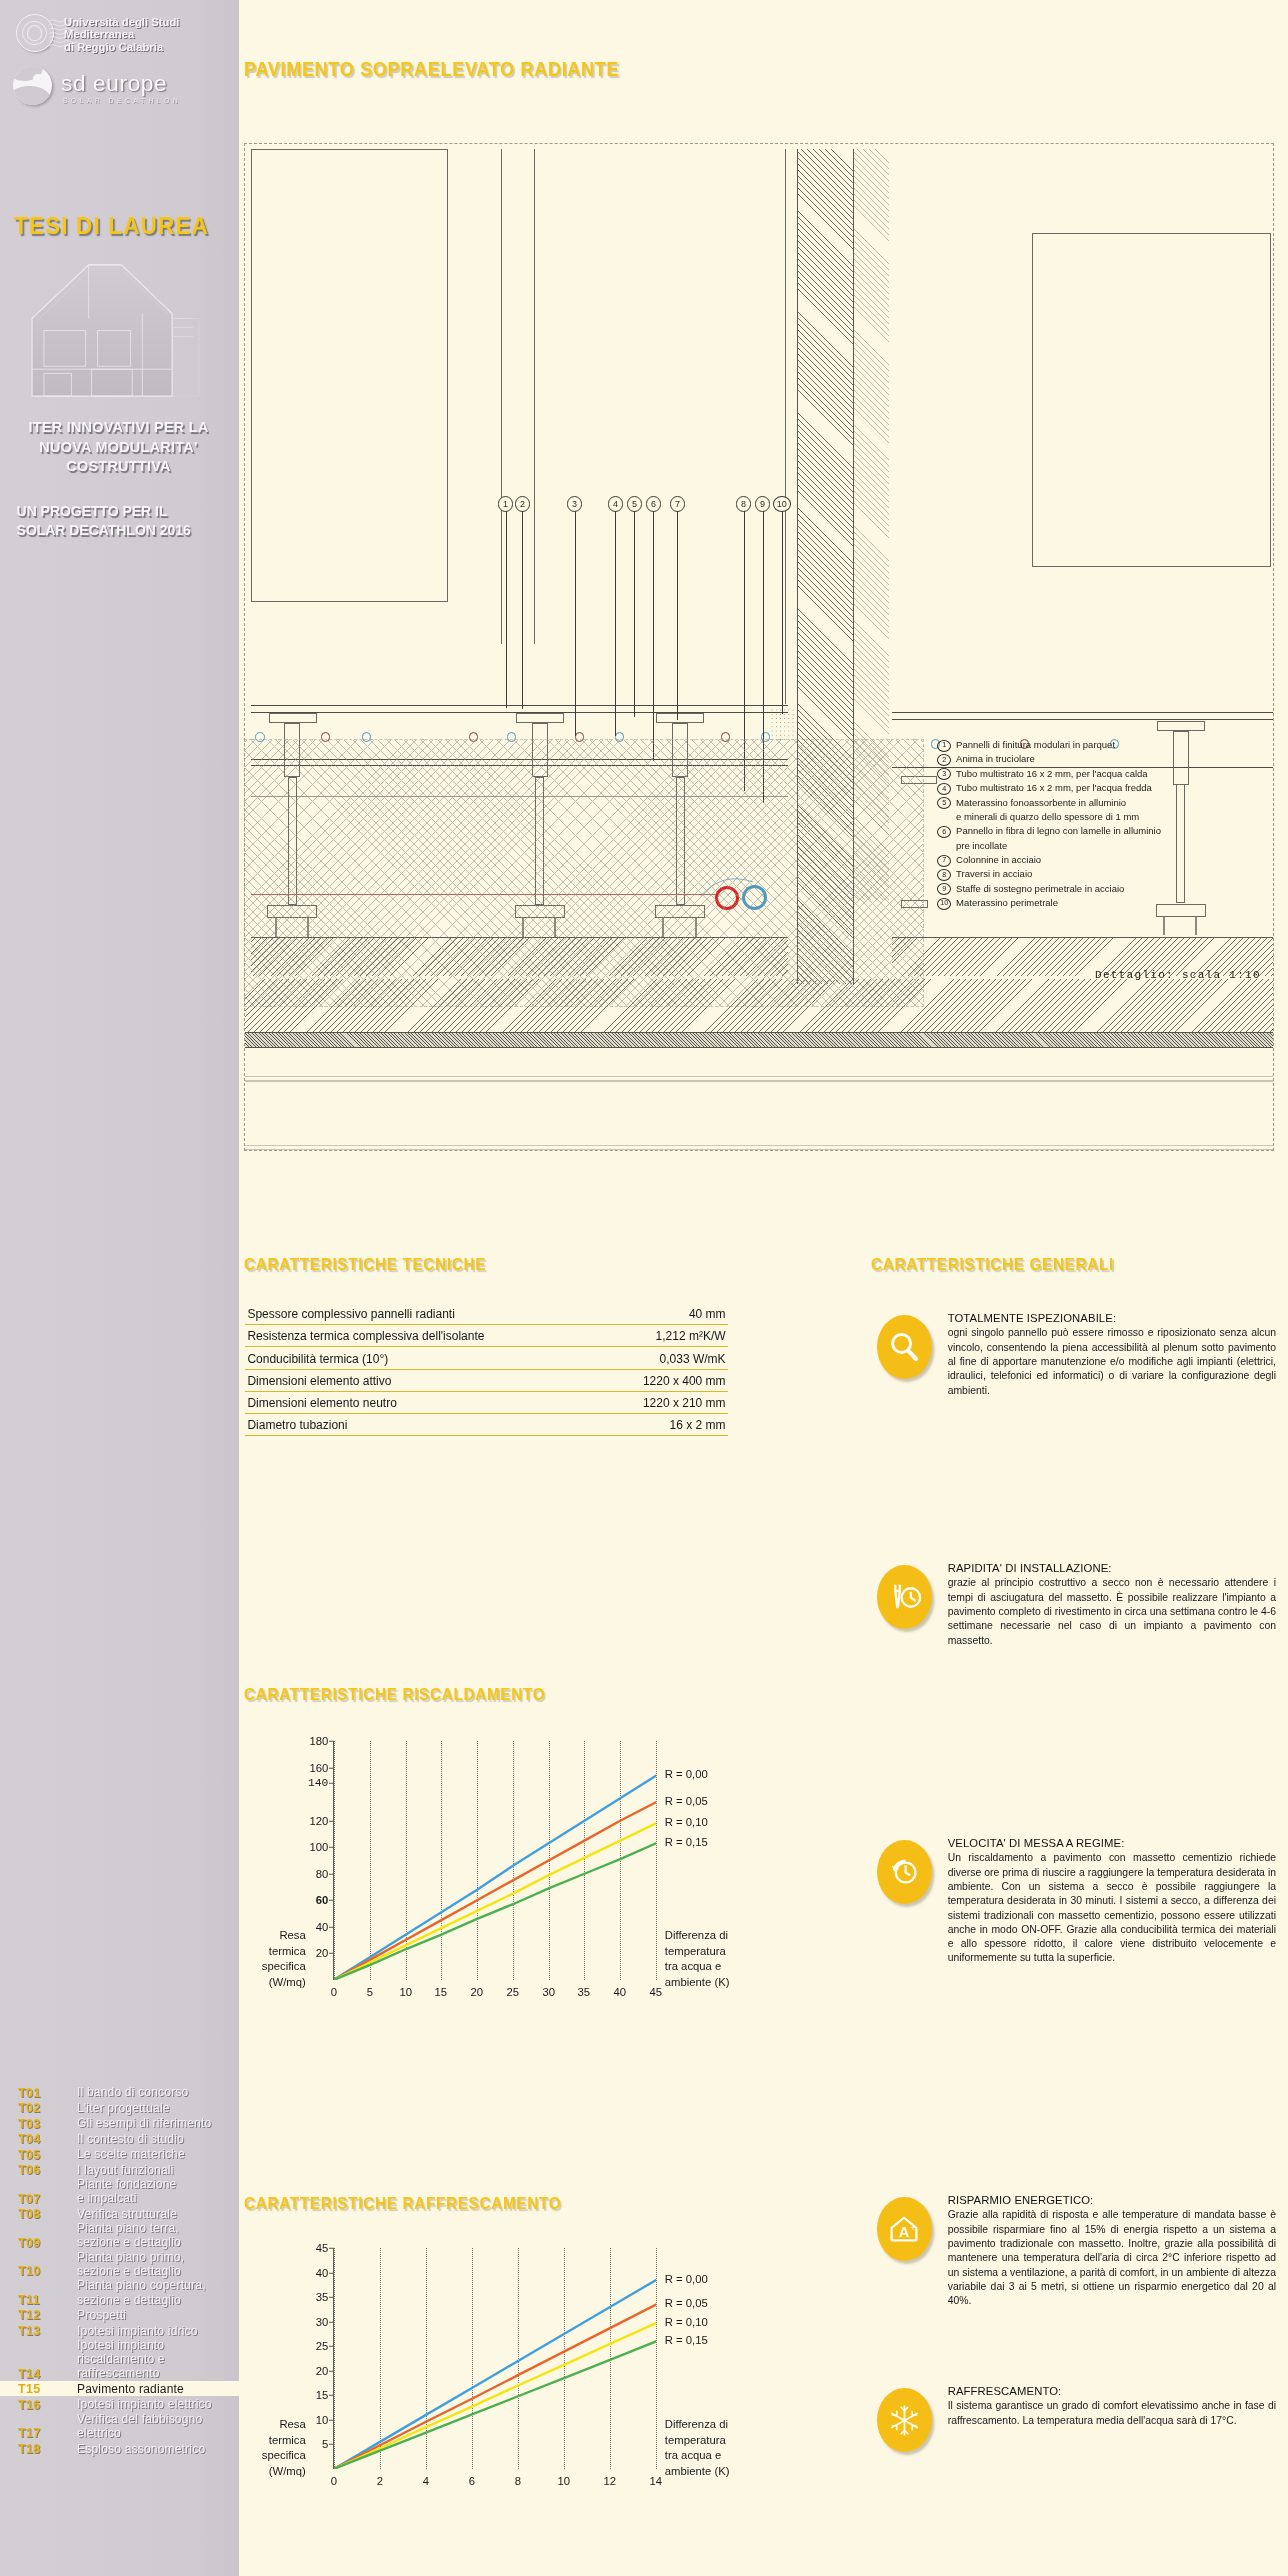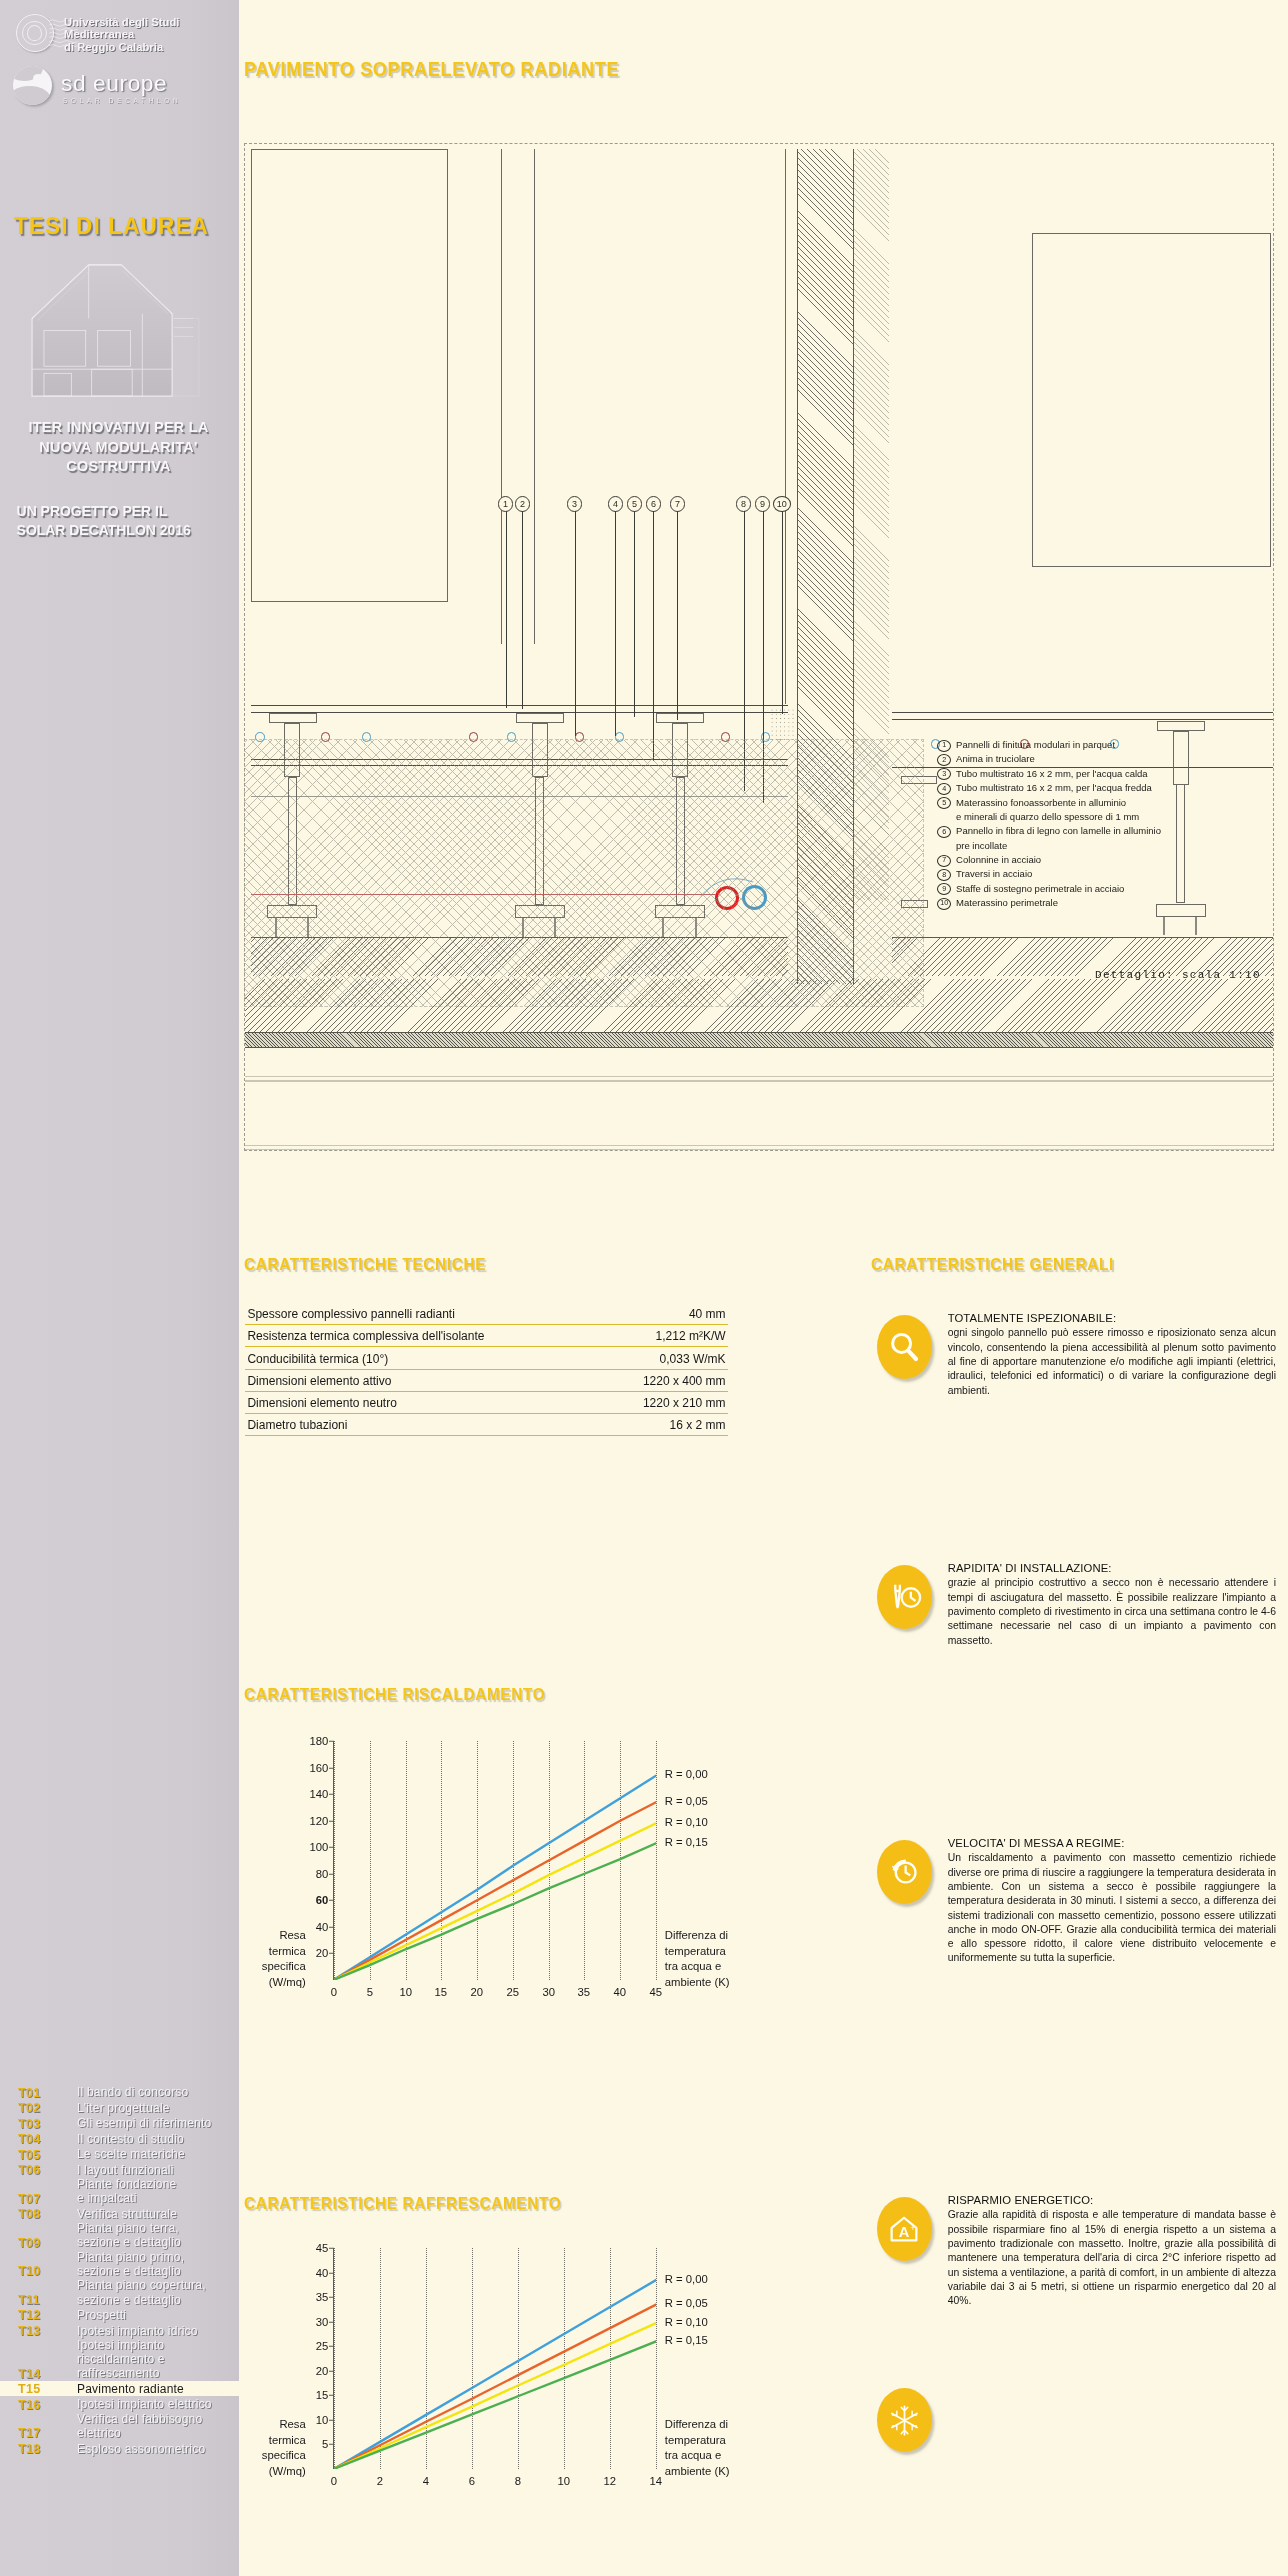--- a/index.html
+++ b/index.html
@@ -591,21 +591,21 @@
         <div class="gridline" style="left: 215px; height: 239px;"></div>
         <div class="gridline" style="left: 250px; height: 239px;"></div>
         <div class="gridline" style="left: 286px; height: 239px;"></div>
         <div class="gridline" style="left: 322px; height: 239px;"></div>
         <div class="ytick" style="top: 212px;">20</div>
         <div class="ytick" style="top: 186px;">40</div>
         <div class="ytick" style="top: 159px; font-weight: bold;">60</div>
         <div class="ytick" style="top: 133px;">80</div>
         <div class="ytick" style="top: 106px;">100</div>
         <div class="ytick" style="top: 80px;">120</div>
-        <div class="ytick" style="top: 53px;">140</div>
+        <div class="ytick" style="top: 42px; font-family: Liberation Mono, monospace;">140</div>
         <div class="ytick" style="top: 26.5px;">160</div>
         <div class="ytick" style="top: 0px;">180</div>
         <div class="xtick" style="left: 0px;">0</div>
         <div class="xtick" style="left: 36px;">5</div>
         <div class="xtick" style="left: 72px;">10</div>
         <div class="xtick" style="left: 107px;">15</div>
         <div class="xtick" style="left: 143px;">20</div>
         <div class="xtick" style="left: 179px;">25</div>
         <div class="xtick" style="left: 215px;">30</div>
         <div class="xtick" style="left: 250px;">35</div>
@@ -768,15 +768,19 @@
               <line x1="32" y1="6" x2="32" y2="58"></line>
               <line x1="9" y1="19" x2="55" y2="45"></line>
               <line x1="9" y1="45" x2="55" y2="19"></line>
               <g stroke-width="2.6">
                 <path d="M32 14 l-6 -6 M32 14 l6 -6 M32 50 l-6 6 M32 50 l6 6 M18 23 l-8 -1 M18 23 l0 -8 M46 41 l8 1 M46 41 l0 8 M18 41 l-8 1 M18 41 l0 8 M46 23 l8 -1 M46 23 l0 -8"></path>
               </g>
             </g>
           </svg>
         </div>
       </div>
+      <div class="feat-body">
+        <div class="feat-h">RAFFRESCAMENTO:</div>
+        <div class="feat-p">Il sistema garantisce un grado di comfort elevatissimo anche in fase di raffrescamento. La temperatura media dell'acqua sarà di 17°C.</div>
+      </div>
     </div>
   </div>
 
 
 </body></html>

